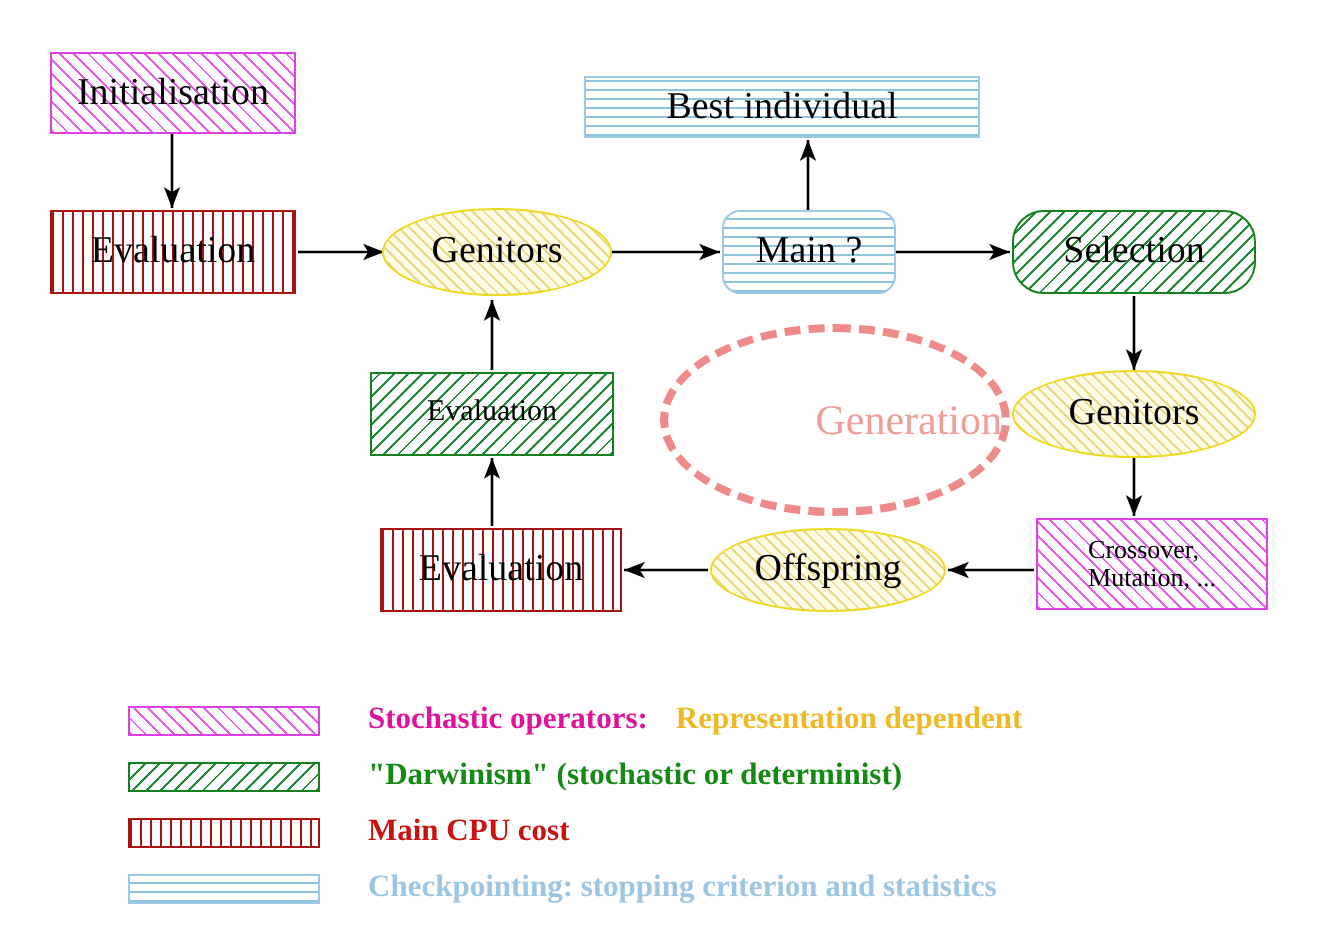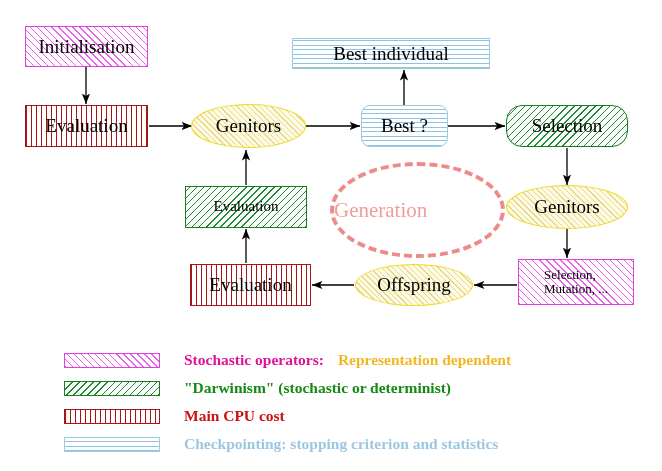--- a/index.html
+++ b/index.html
@@ -83,21 +83,21 @@
   .ellipse { border-radius: 50%; }
 
   
   .gen-ellipse {
     position: absolute;
     border-radius: 50%;
     border: 4px dashed #ef8a8a;
     background: transparent;
     display: flex;
     align-items: center;
-    justify-content: flex-start;
+    justify-content: flex-end;
     z-index: 2;
   }
   .gen-ellipse .lbl {
     color: #f29b9b;
     font-size: 21px;
   }
 
   
   #legend {
     position: absolute;
@@ -172,33 +172,33 @@
 
   <div class="node fill-yellow ellipse" style="left:191px; top:104px; width:115px; height:44px; font-size:19px;">
     <span class="lbl">Genitors</span>
   </div>
 
   <div class="node fill-blue" style="left:292px; top:38px; width:198px; height:31px; font-size:19px;">
     <span class="lbl">Best individual</span>
   </div>
 
   <div class="node fill-blue rounded" style="left:361px; top:105px; width:87px; height:42px; font-size:19px;">
-    <span class="lbl">Best ?</span>
+    <span class="lbl">Main ?</span>
   </div>
 
   <div class="node fill-green" style="left:506px; top:105px; width:122px; height:42px; font-size:19px;border-radius:16px;">
     <span class="lbl">Selection</span>
   </div>
 
   <div class="node fill-yellow ellipse" style="left:506px; top:185px; width:122px; height:44px; font-size:19px;">
     <span class="lbl">Genitors</span>
   </div>
 
   <div class="node fill-magenta" style="left:518px; top:259px; width:116px; height:46px; font-size:13px;">
-    <span class="lbl">Selection,
+    <span class="lbl">Crossover,
 Mutation, ...</span>
   </div>
 
   <div class="node fill-yellow ellipse" style="left:355px; top:264px; width:118px; height:42px; font-size:19px;">
     <span class="lbl">Offspring</span>
   </div>
 
   <div class="node fill-red" style="left:190px; top:264px; width:121px; height:42px; font-size:19px;">
     <span class="lbl">Evaluation</span>
   </div>

